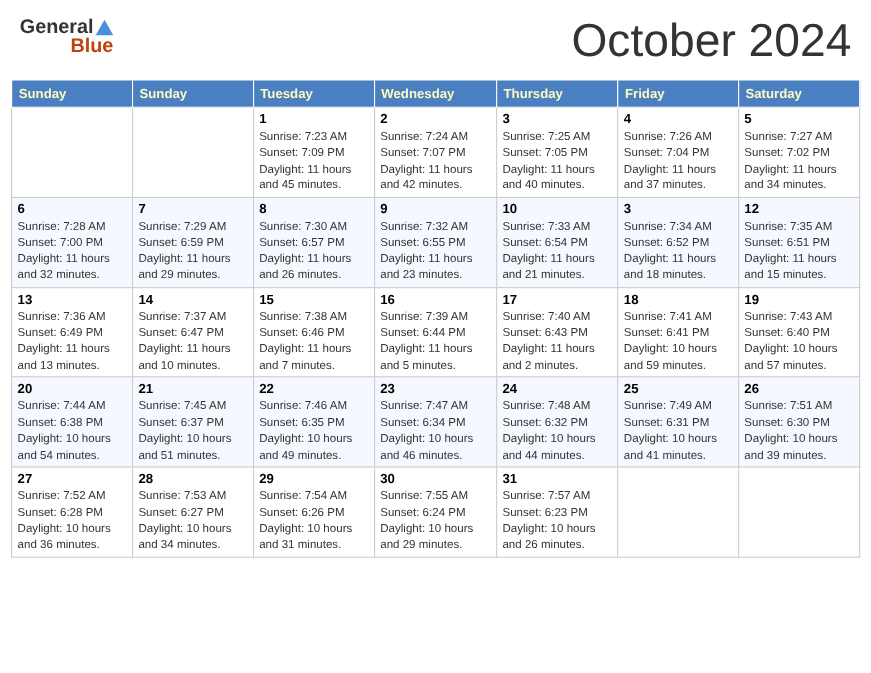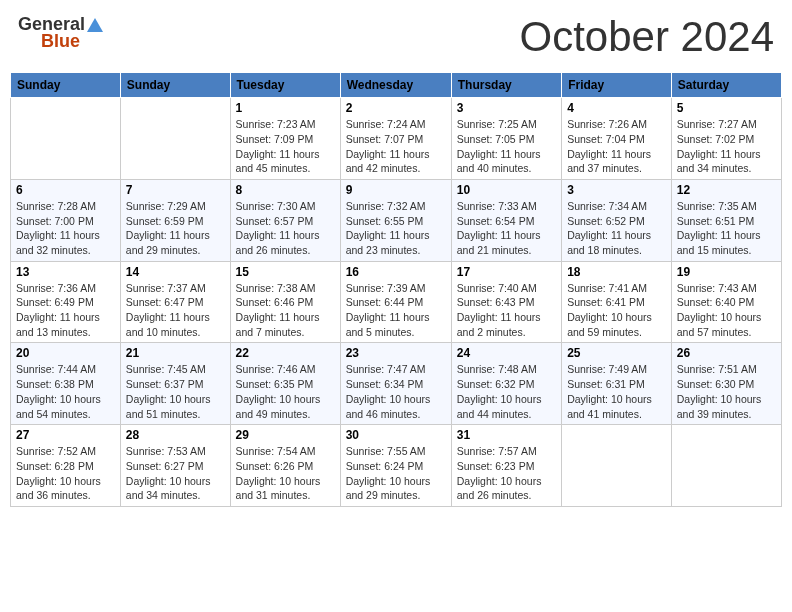--- a/index.html
+++ b/index.html
@@ -13,21 +13,21 @@
     .header {
       display: flex;
       justify-content: space-between;
       align-items: flex-start;
       margin-bottom: 8px;
       padding: 4px 8px;
     }
     .logo {
       display: flex;
       flex-direction: column;
-      align-items: center;
+      align-items: flex-end;
     }
     .logo-line {
       display: flex;
       align-items: center;
     }
     .title-block {
       text-align: right;
     }
     .title-block h1 {
       font-size: 42px;
@@ -40,21 +40,21 @@
       font-weight: normal;
       color: #555;
     }
     .calendar {
       width: 100%;
       border-collapse: collapse;
       font-size: 11px;
     }
     .calendar th {
       background: #4a7fc1;
-      color: #000000;
+      color: #fef9c3;
       padding: 5px 6px;
       font-size: 12px;
       font-weight: bold;
       text-align: left;
       border: 1px solid #fff;
     }
     .calendar td {
       border: 1px solid #ccc;
       padding: 3px 5px;
       vertical-align: top;

